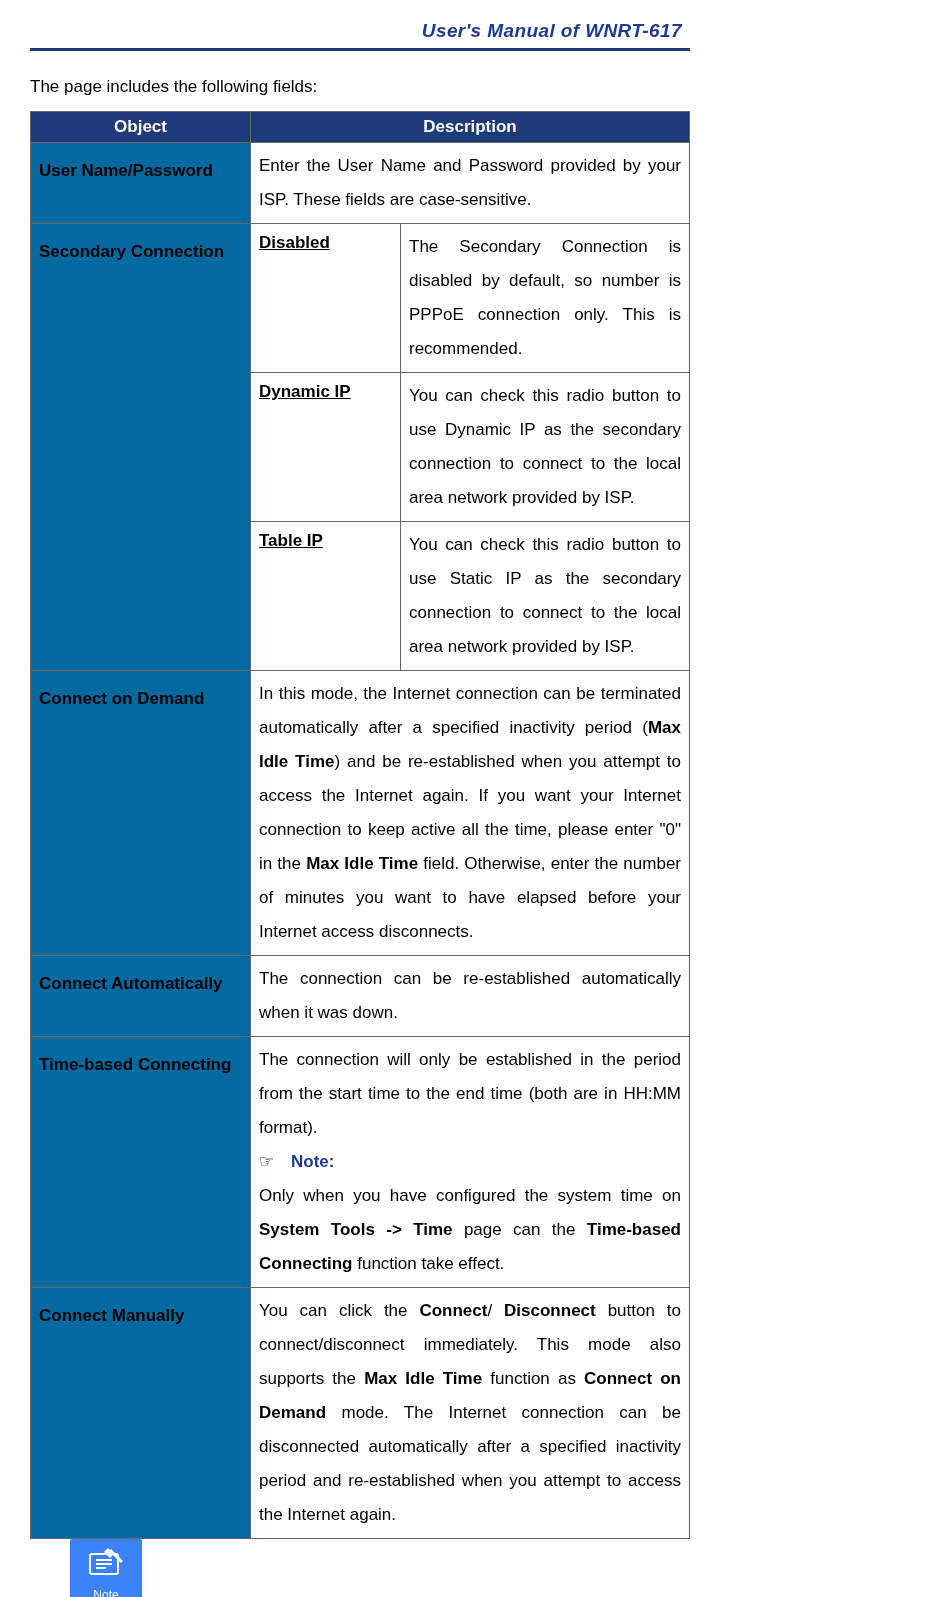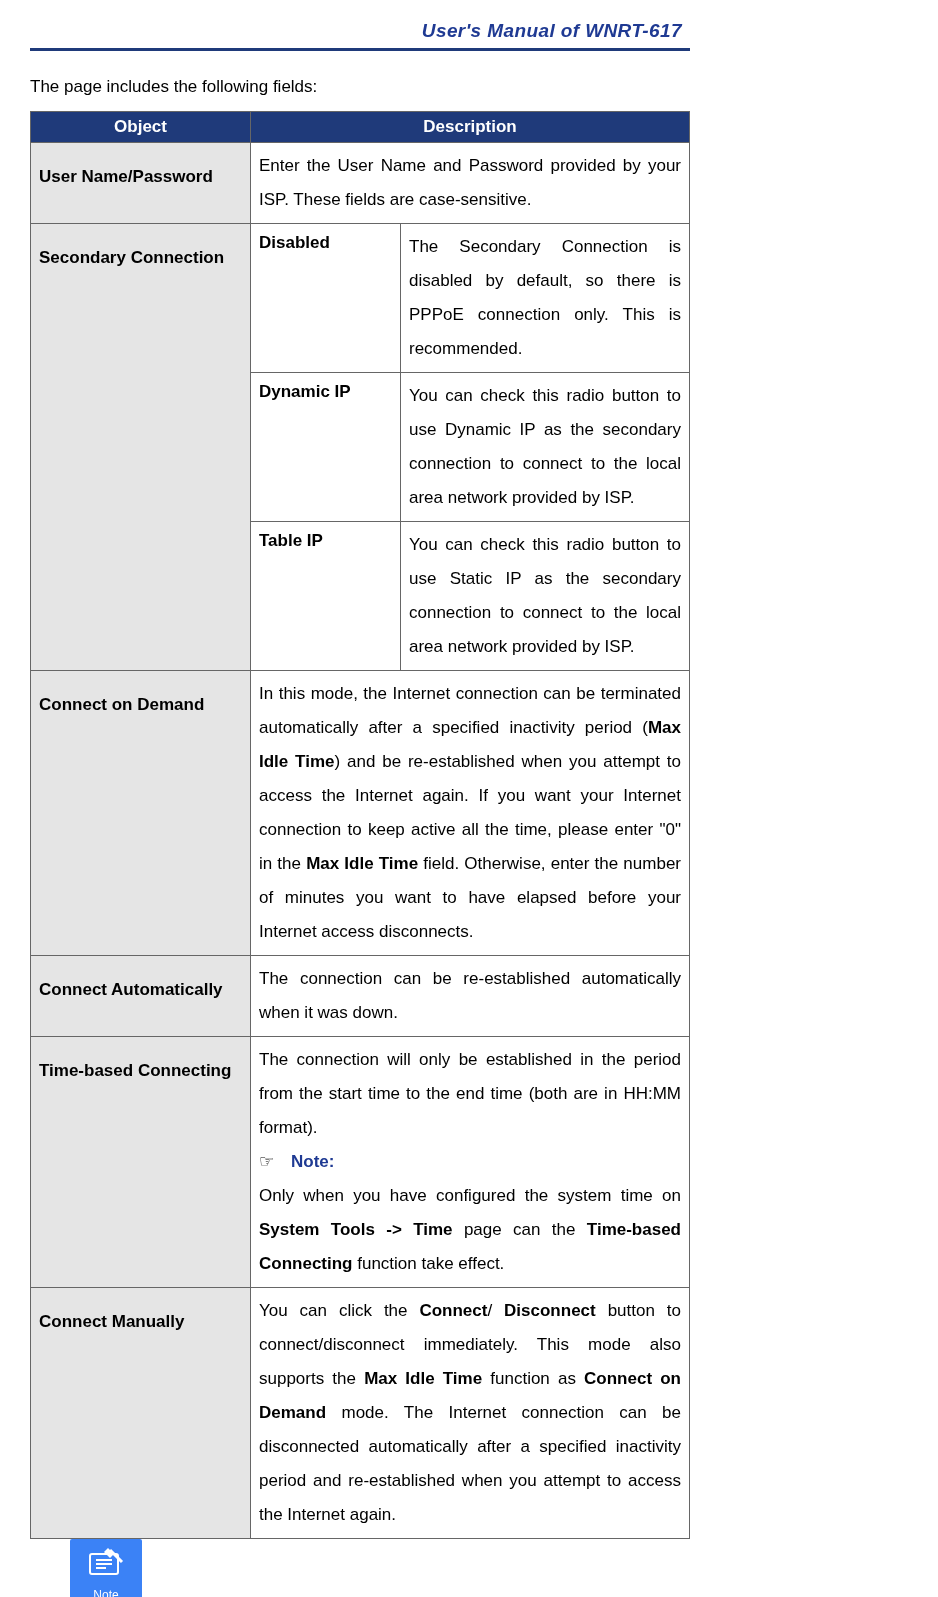--- a/index.html
+++ b/index.html
@@ -46,32 +46,33 @@
   }
   table.fields th {
     background: #1f3a7a;
     color: #fff;
     font-weight: bold;
     text-align: center;
     padding: 4px 6px;
     line-height: 1.3;
   }
   table.fields td.label {
-    background: #e5e5e5;
+    background: #0369a1;
     font-weight: bold;
     width: 220px;
     line-height: 1.3;
-    padding-top: 23px;
+    padding-top: 17px;
   }
   table.fields td.sublabel {
     background: #fff;
     font-weight: bold;
     width: 150px;
     line-height: 1.3;
     padding-top: 8px;
+    text-decoration: underline;
   }
   .justify { text-align: justify; }
   .note-label { color: #1f3a93; font-weight: bold; font-family: Arial, sans-serif; margin-left: 12px; }
   .hand { font-family: "Segoe UI Symbol","Apple Symbols",sans-serif; }
   .caption {
     text-align: center;
     font-weight: bold;
     font-size: 17px;
     margin: 10px 0 24px 0;
   }
@@ -138,21 +139,21 @@
     </tr>
 
     <tr>
       <td class="label">User Name/Password</td>
       <td colspan="2" class="justify">Enter the User Name and Password provided by your ISP. These fields are case-sensitive.</td>
     </tr>
 
     <tr>
       <td class="label" rowspan="3">Secondary Connection</td>
       <td class="sublabel">Disabled</td>
-      <td class="justify">The Secondary Connection is disabled by default, so there is PPPoE connection only. This is recommended.</td>
+      <td class="justify">The Secondary Connection is disabled by default, so number is PPPoE connection only. This is recommended.</td>
     </tr>
     <tr>
       <td class="sublabel">Dynamic IP</td>
       <td class="justify">You can check this radio button to use Dynamic IP as the secondary connection to connect to the local area network provided by ISP.</td>
     </tr>
     <tr>
       <td class="sublabel">Table IP</td>
       <td class="justify">You can check this radio button to use Static IP as the secondary connection to connect to the local area network provided by ISP.</td>
     </tr>
 

